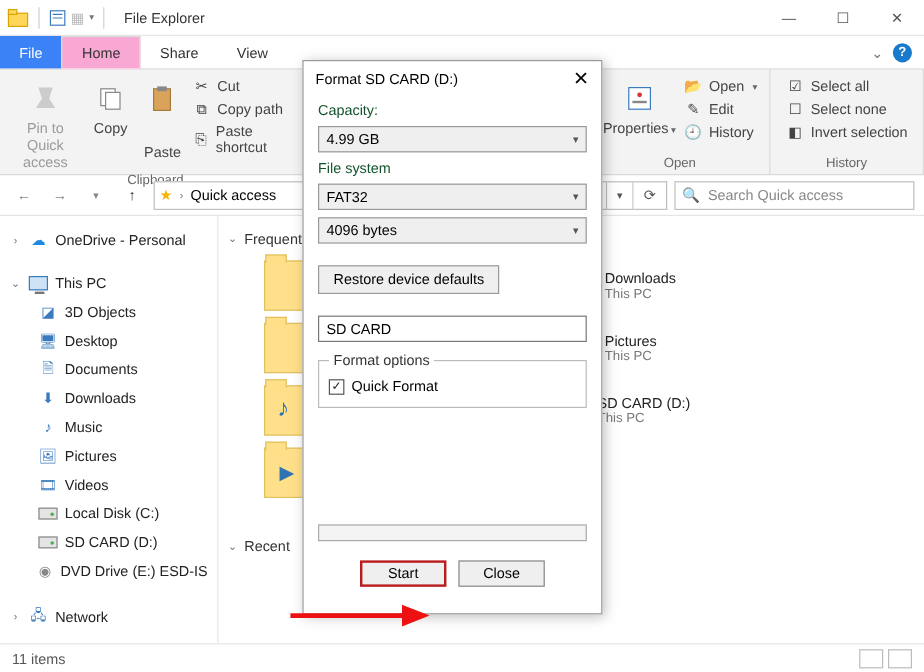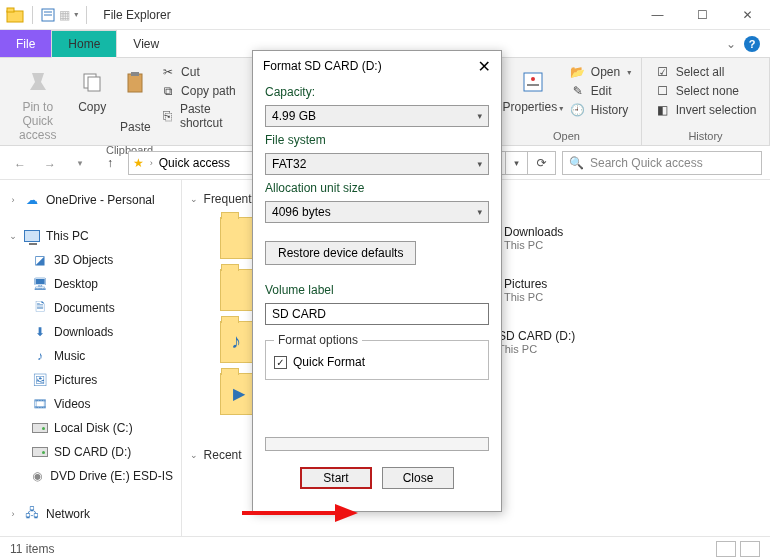--- a/index.html
+++ b/index.html
@@ -9,23 +9,23 @@
 .titlebar { height: 30px; display: flex; align-items: center; background: #fff; border-bottom: 1px solid #e5e5e5; }
 .titlebar .qat { display: flex; align-items: center; gap: 4px; padding: 0 6px; }
 .titlebar .qat svg { display: block; }
 .titlebar .divider { width: 1px; height: 18px; background: #d0d0d0; margin: 0 4px; }
 .titlebar .title { padding-left: 6px; color: #333; }
 .titlebar .winbtns { margin-left: auto; display: flex; }
 .titlebar .winbtns div { width: 45px; height: 30px; display: flex; align-items: center; justify-content: center; color: #555; }
 
 
 .tabsrow { height: 28px; display: flex; align-items: stretch; border-bottom: 1px solid #dadada; position: relative; }
-.tab-file { background: #8b5cf6; color: #fff; padding: 0 16px; display: flex; align-items: center; }
+.tab-file { background: #3b82f6; color: #fff; padding: 0 16px; display: flex; align-items: center; }
 .tab { padding: 0 16px; display: flex; align-items: center; color: #333; }
-.tab.active { background: #14b8a6; border-top: 1px solid #dadada; border-left: 1px solid #dadada; border-right: 1px solid #dadada; border-bottom: 1px solid #f3f3f3; margin-bottom: -1px; }
+.tab.active { background: #f9a8d4; border-top: 1px solid #dadada; border-left: 1px solid #dadada; border-right: 1px solid #dadada; border-bottom: 1px solid #f3f3f3; margin-bottom: -1px; }
 .tabsrow .help { margin-left: auto; display: flex; align-items: center; gap: 8px; padding-right: 10px; }
 .help-chev { color: #777; }
 .help-q { width: 16px; height: 16px; border-radius: 50%; background: #1979ca; color: #fff; display: flex; align-items: center; justify-content: center; font-size: 11px; font-weight: bold; }
 
 
 .ribbon { height: 88px; background: #f3f3f3; border-bottom: 1px solid #dadada; display: flex; }
 .rgroup { border-right: 1px solid #dadada; display: flex; flex-direction: column; align-items: center; padding: 4px 8px 0 8px; }
 .rgroup .body { flex: 1; display: flex; align-items: flex-start; gap: 6px; }
 .rgroup .label { font-size: 11px; color: #666; padding: 2px 0 3px 0; }
 .bigbtn { display: flex; flex-direction: column; align-items: center; width: 64px; padding-top: 4px; }
@@ -135,20 +135,21 @@
   <div class="winbtns">
     <div>—</div>
     <div>☐</div>
     <div>✕</div>
   </div>
 </div>
 
 <div class="tabsrow">
   <div class="tab-file">File</div>
   <div class="tab active">Home</div>
+  <div class="tab">Share</div>
   <div class="tab">View</div>
   <div class="help">
     <span class="help-chev">⌄</span>
     <span class="help-q">?</span>
   </div>
 </div>
 
 <div class="ribbon">
   <div class="rgroup" style="width:260px;">
     <div class="body">
@@ -414,31 +415,29 @@
         <span>4.99 GB</span>
         <span class="arr">▾</span>
       </div>
 
     <div class="dlg-lbl">File system</div>
     <div class="dlg-select">
         <span>FAT32</span>
         <span class="arr">▾</span>
       </div>
 
-    <div class="dlg-lbl">Allocation unit size</div>
     <div class="dlg-select">
         <span>4096 bytes</span>
         <span class="arr">▾</span>
       </div>
 
     <div style="height:6px;"></div>
     <div class="dlg-btn">Restore device defaults</div>
     <div style="height:6px;"></div>
 
-    <div class="dlg-lbl">Volume label</div>
     <div class="dlg-input">
         <span>SD CARD</span>
       </div>
 
     <fieldset class="dlg-fieldset">
       <legend>Format options</legend>
       <div class="dlg-check">
         <span class="box">✓</span>
         <span>Quick Format</span>
       </div>

